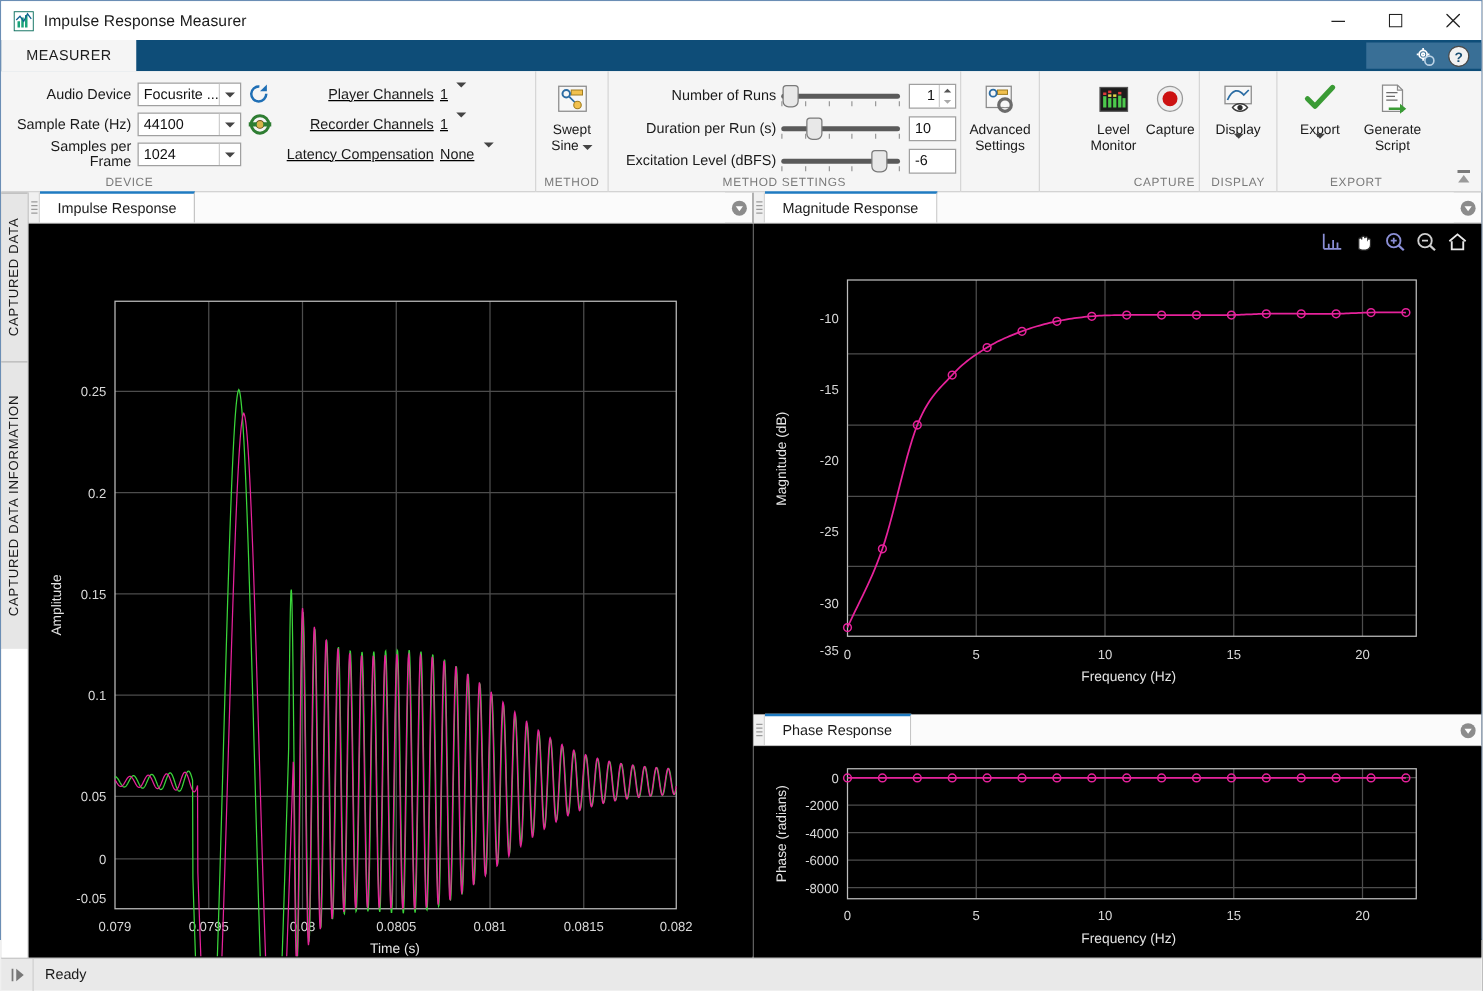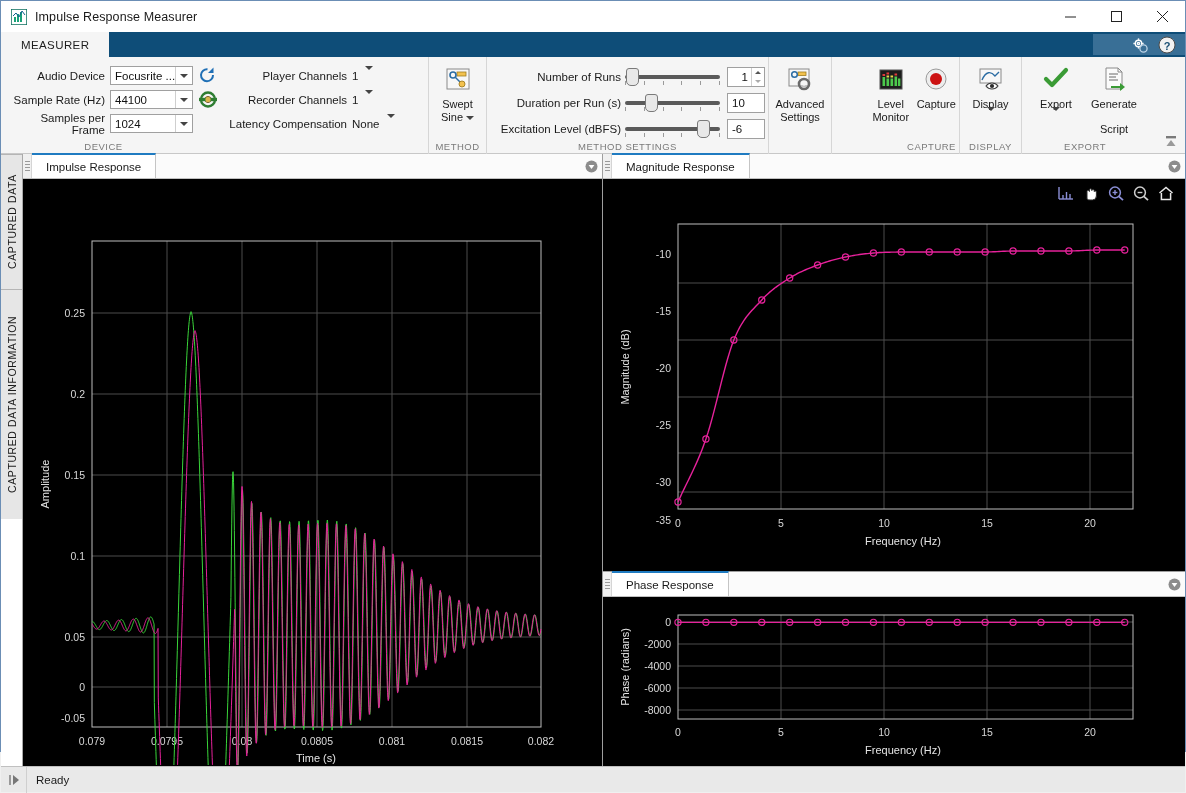--- a/index.html
+++ b/index.html
@@ -233,21 +233,21 @@
               <circle cx="10" cy="9.5" r="2.6" fill="#d8b44a"></circle>
             </svg>
           </div>
         </div>
       </div>
       <div class="rgroup-label">DEVICE</div>
     </div>
 
     <div class="rgroup" style="width:222px;border-left:none;">
       <div class="rgroup-body">
-        <div class="field-rows" style="padding-left:6px;">
+        <div class="field-rows" style="padding-left:6px;text-decoration:underline;">
           <div class="frow">
             <div class="flabel" style="width:140px;">Player Channels</div>
             <div class="plain-sel">
               <span>1</span>
               <span><i class="tri-d"></i></span>
             </div>
           </div>
           <div class="frow">
             <div class="flabel" style="width:140px;">Recorder Channels</div>
             <div class="plain-sel">
@@ -445,21 +445,21 @@
             <svg width="30" height="30" viewBox="0 0 30 30">
               <path d="M7 3 L19 3 L23 7 L23 24 L7 24 Z" fill="#fbfbfb" stroke="#8a8a8a" stroke-width="1"></path>
               <path d="M19 3 L19 7 L23 7" fill="none" stroke="#8a8a8a" stroke-width="1"></path>
               <line x1="10" y1="9" x2="19" y2="9" stroke="#6b6b6b" stroke-width="1"></line>
               <line x1="10" y1="12" x2="17" y2="12" stroke="#6b6b6b" stroke-width="1"></line>
               <line x1="10" y1="15" x2="19" y2="15" stroke="#6b6b6b" stroke-width="1"></line>
               <path d="M12 21 L21 21 L21 18 L26 22 L21 26 L21 23 L12 23 Z" fill="#3a9b35"></path>
             </svg>
           </div>
           <div class="ib-label">Generate</div>
-          <div class="ib-label" style="margin-top:12px;">Script</div>
+          <div class="ib-label" style="margin-top:0;">Script</div>
         </div>
       </div>
       <div class="rgroup-label">EXPORT</div>
     </div>
 
     <div class="collapse-arrow">
       <svg width="16" height="16" viewBox="0 0 16 16">
         <rect x="3" y="3" width="10" height="2.4" fill="#7a7a7a"></rect>
         <path d="M8 7 L12.5 13 L3.5 13 Z" fill="#9a9a9a"></path>
       </svg>

